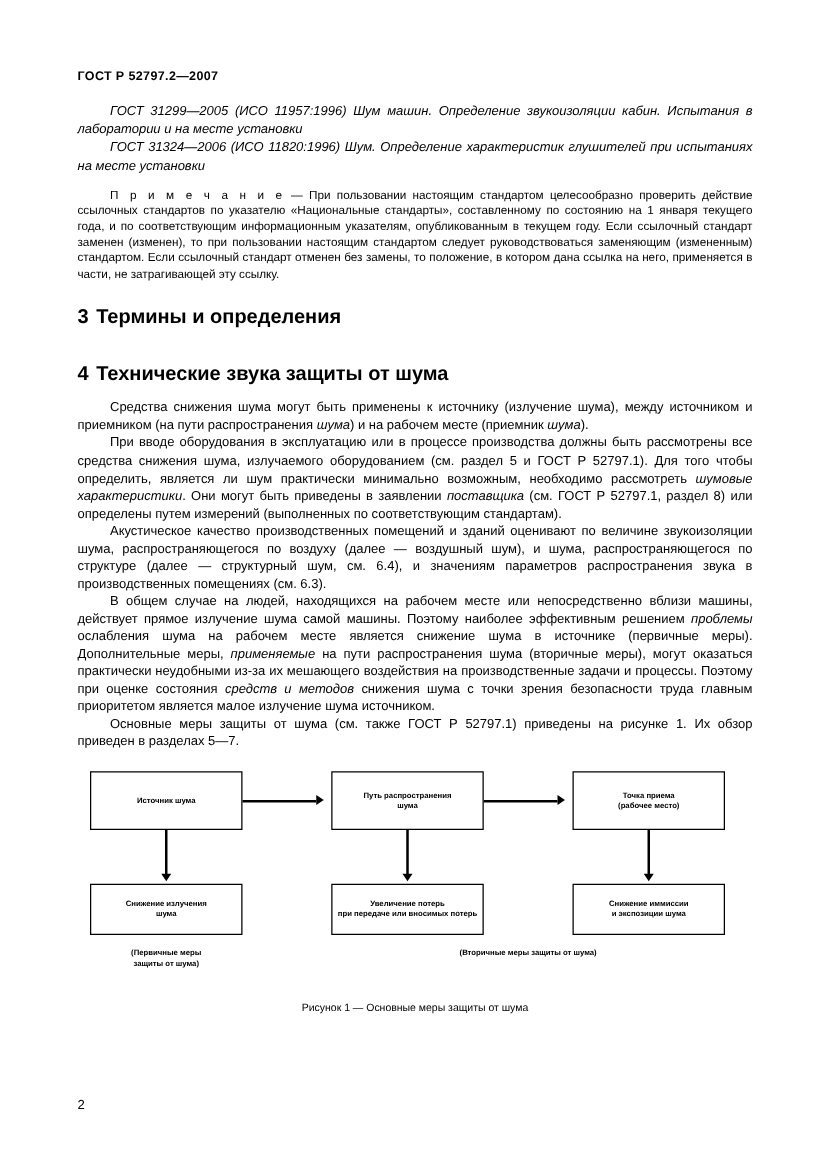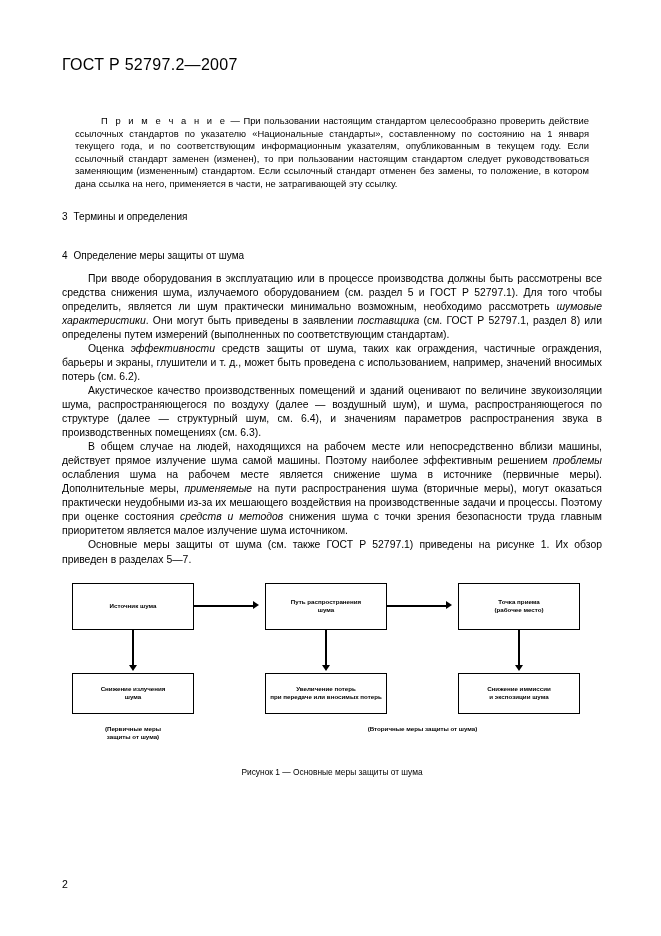--- a/index.html
+++ b/index.html
@@ -22,24 +22,24 @@
   .content {
     position: absolute;
     left: 62px;
     top: 56px;
     width: 540px;
   }
 
   
   .doc-header {
     font-family: "Liberation Sans", sans-serif;
-    font-weight: normal;
-    font-size: 16px;
+    font-weight: bold;
+    font-size: 10px;
     letter-spacing: 0.3px;
-    margin-bottom: 41px;
+    margin-bottom: 16px;
   }
 
   
   .ref-block {
     font-family: "Liberation Sans", sans-serif;
     font-style: italic;
     font-size: 10.4px;
     line-height: 14.2px;
     text-align: justify;
     margin-bottom: 9px;
@@ -50,28 +50,28 @@
   }
 
   
   .note {
     font-family: "Liberation Sans", sans-serif;
     font-size: 9.4px;
     line-height: 12.6px;
     text-align: justify;
     margin-bottom: 20px;
   }
-  .note p { margin: 13px; text-indent: 26px; }
+  .note p { margin: 0; text-indent: 26px; }
   .note-lead { letter-spacing: 2.1px; }
 
   
   h2.section {
     font-family: "Liberation Sans", sans-serif;
-    font-weight: normal;
-    font-size: 10px;
+    font-weight: bold;
+    font-size: 16px;
     margin: 0 0 11px 0;
     padding: 0;
   }
   h2.section .num { margin-right: 6px; }
   .sec-gap { height: 17px; }
 
   
   .body-text {
     font-family: "Liberation Sans", sans-serif;
     font-size: 10.4px;
@@ -160,39 +160,43 @@
   }
 </style>
 </head>
 <body>
 
 <div class="page">
   <div class="content">
 
     <div class="doc-header">ГОСТ Р 52797.2—2007</div>
 
+    <div class="ref-block">
+      <p>ГОСТ  31299—2005 (ИСО  11957:1996) Шум машин. Определение звукоизоляции кабин. Испытания в лаборатории и на месте установки</p>
+      <p>ГОСТ  31324—2006 (ИСО  11820:1996) Шум. Определение характеристик глушителей при испытаниях на месте установки</p>
+    </div>
 
     <div class="note">
       <p><span class="note-lead">П р и м е ч а н и е</span><span> — </span><span>При пользовании настоящим стандартом целесообразно проверить действие ссылочных стандартов по указателю «Национальные стандарты», составленному по состоянию на 1 января текущего года, и по соответствующим информационным указателям, опубликованным в текущем году. Если ссылочный стандарт заменен (изменен), то при пользовании настоящим стандартом следует руководствоваться заменяющим (измененным) стандартом. Если ссылочный стандарт отменен без замены, то положение, в котором дана ссылка на него, применяется в части, не затрагивающей эту ссылку.</span></p>
     </div>
 
     <h2 class="section">
       <span class="num">3</span><span>Термины и определения</span>
     </h2>
 
 
     <div class="sec-gap"></div>
 
     <h2 class="section">
-      <span class="num">4</span><span>Определение меры защиты от шума</span>
+      <span class="num">4</span><span>Технические звука защиты от шума</span>
     </h2>
 
     <div class="body-text">
+      <p>Средства снижения шума могут быть применены к источнику (излучение шума), между источником и приемником (на пути распространения <i>шума</i>) и на рабочем месте (приемник <i>шума</i>).</p>
       <p>При вводе оборудования в эксплуатацию или в процессе производства должны быть рассмотрены все средства снижения шума, излучаемого оборудованием (см. раздел 5 и ГОСТ Р 52797.1). Для того чтобы определить, является ли шум практически минимально возможным, необходимо рассмотреть <i>шумовые характеристики</i>. Они могут быть приведены в заявлении <i>поставщика</i> (см. ГОСТ Р 52797.1, раздел 8) или определены путем измерений (выполненных по соответствующим стандартам).</p>
-      <p>Оценка <i>эффективности</i> средств защиты от шума, таких как ограждения, частичные ограждения, барьеры и экраны, глушители и т. д., может быть проведена с использованием, например, значений вносимых потерь (см. 6.2).</p>
       <p>Акустическое качество производственных помещений и зданий оценивают по величине звукоизоляции шума, распространяющегося по воздуху (далее — воздушный шум), и шума, распространяющегося по структуре (далее — структурный шум, см. 6.4), и значениям параметров распространения звука в производственных помещениях (см. 6.3).</p>
       <p>В общем случае на людей, находящихся на рабочем месте или непосредственно вблизи машины, действует прямое излучение шума самой машины. Поэтому наиболее эффективным решением <i>проблемы</i> ослабления шума на рабочем месте является снижение шума в источнике (первичные меры). Дополнительные меры, <i>применяемые</i> на пути распространения шума (вторичные меры), могут оказаться практически неудобными из-за их мешающего воздействия на производственные задачи и процессы. Поэтому при оценке состояния <i>средств и методов</i> снижения шума с точки зрения безопасности труда главным приоритетом является малое излучение шума источником.</p>
       <p>Основные меры защиты от шума (см. также ГОСТ Р 52797.1) приведены на рисунке 1. Их обзор приведен в разделах 5—7.</p>
     </div>
 
     <div class="figure">
 
       <div class="fbox" style="left:10px;  top:4px;  width:122px; height:47px;">
         <span>Источник шума</span>
       </div>

